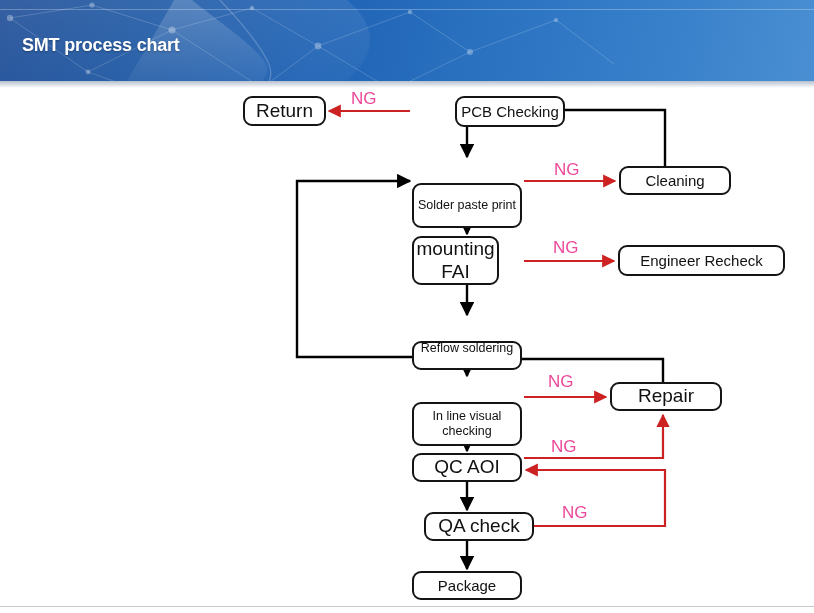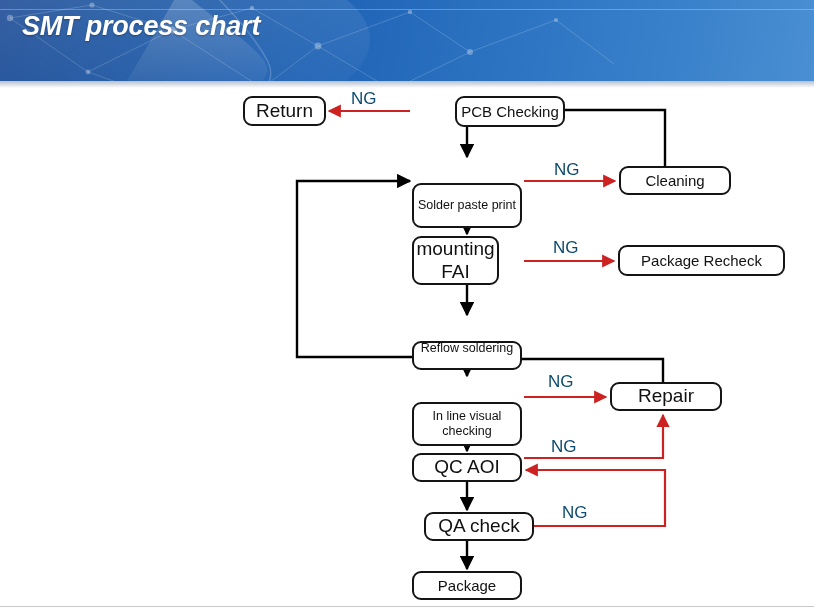--- a/index.html
+++ b/index.html
@@ -34,28 +34,27 @@
     width: 814px; height: 1px;
     background: rgba(255,255,255,.28);
   }
   .hdr-svg {
     position: absolute;
     left: 0; top: 0;
   }
   #header-title {
     position: absolute;
     left: 22px;
-    top: 11px;
-    font-size: 27px;
+    top: 35px;
+    font-size: 18px;
     font-weight: bold;
     color: #ffffff;
     letter-spacing: -0.2px;
     text-shadow: 0 1px 2px rgba(0,0,0,.30);
     white-space: nowrap;
-    font-style: italic;
   }
   #header-shadow {
     position: absolute;
     left: 0; top: 81px;
     width: 814px; height: 7px;
     background: linear-gradient(to bottom, rgba(120,140,165,.55), rgba(255,255,255,0));
   }
   #footer-rule {
     position: absolute;
     left: 0; top: 606px;
@@ -86,21 +85,21 @@
     padding: 12px 4px;
   }
   .node span { display: block; }
   .sz-lg   { font-size: 19px; }
   .sz-md   { font-size: 15px; }
   .sz-sm   { font-size: 12.5px; margin-top: 24px; }
 
   
   .ng-label {
     position: absolute;
-    color: #0c4a6e;
+    color: #ec4899;
     font-size: 17px;
     white-space: nowrap;
   }
 </style>
 </head>
 <body>
 
 <div id="page">
 
   <div id="header">
@@ -219,21 +218,21 @@
 
   <div class="node sz-sm" style="left:412px;  top:159px; width:110px; height:45px;">
     <span>Solder paste print</span>
   </div>
 
   <div class="node sz-lg" style="left:412px;  top:236px; width:87px; height:49px;">
     <span>mounting<br>FAI</span>
   </div>
 
   <div class="node sz-md" style="left:618px;  top:245px; width:167px; height:31px;">
-    <span>Package Recheck</span>
+    <span>Engineer Recheck</span>
   </div>
 
   <div class="node sz-sm" style="left:412px;  top:317px; width:110px; height:29px;align-items:flex-end;">
     <span>Reflow soldering</span>
   </div>
 
   <div class="node sz-sm" style="left:412px;  top:378px; width:110px; height:44px;">
     <span>In line visual<br>checking</span>
   </div>
 

